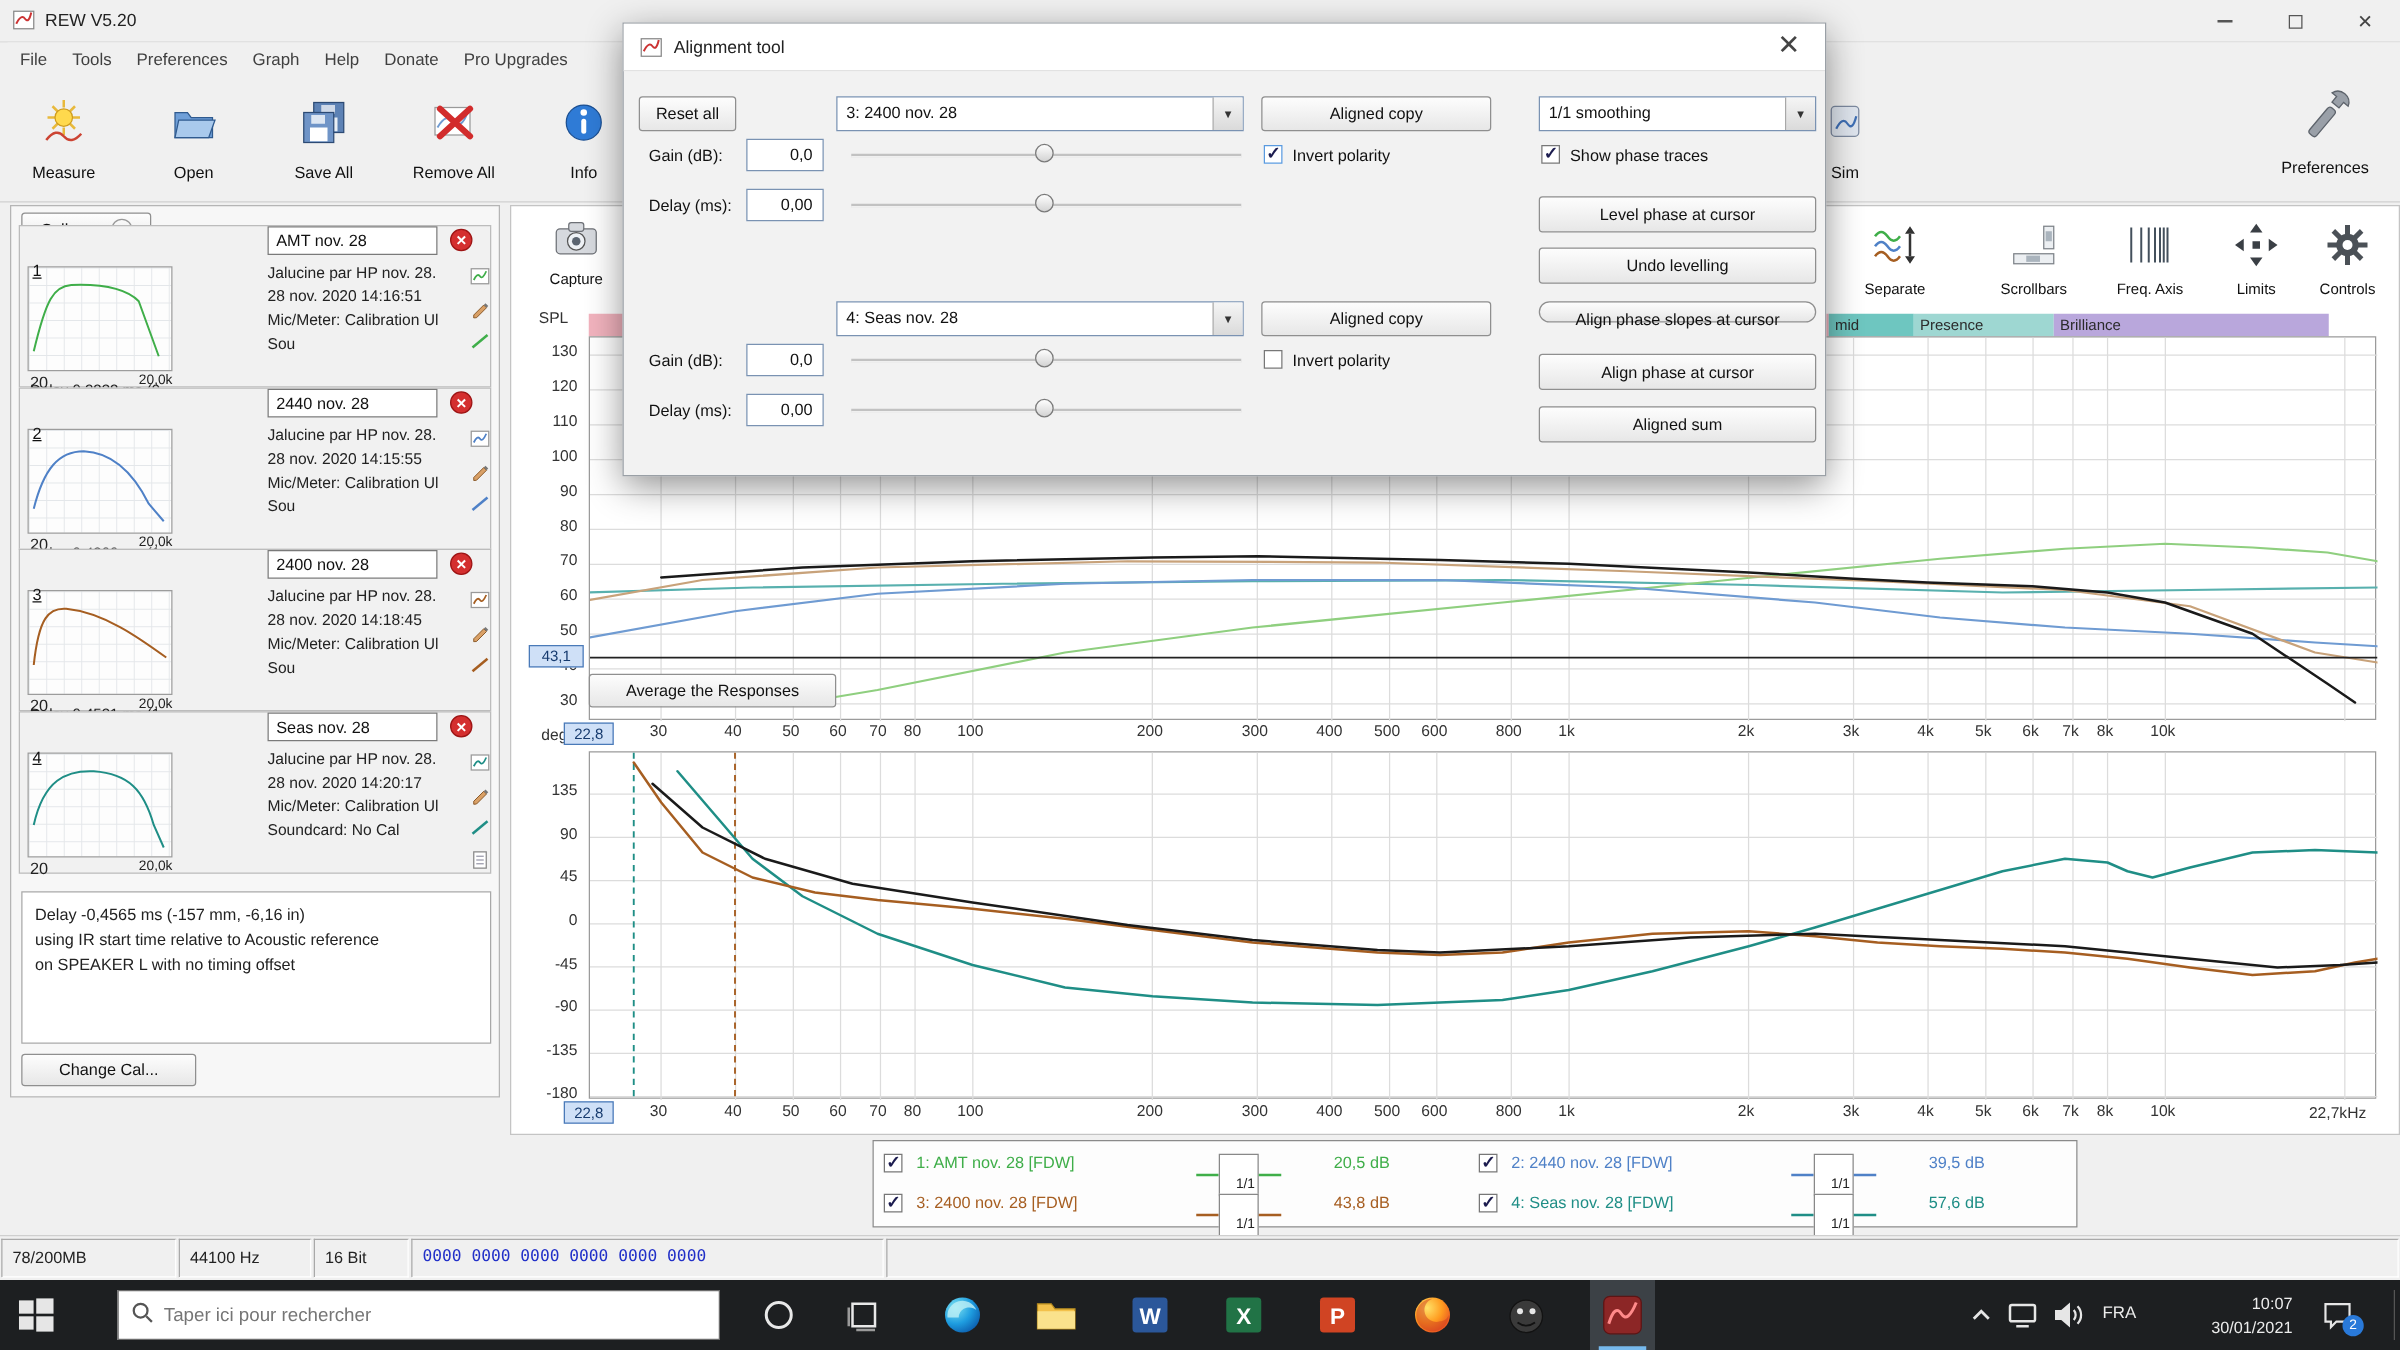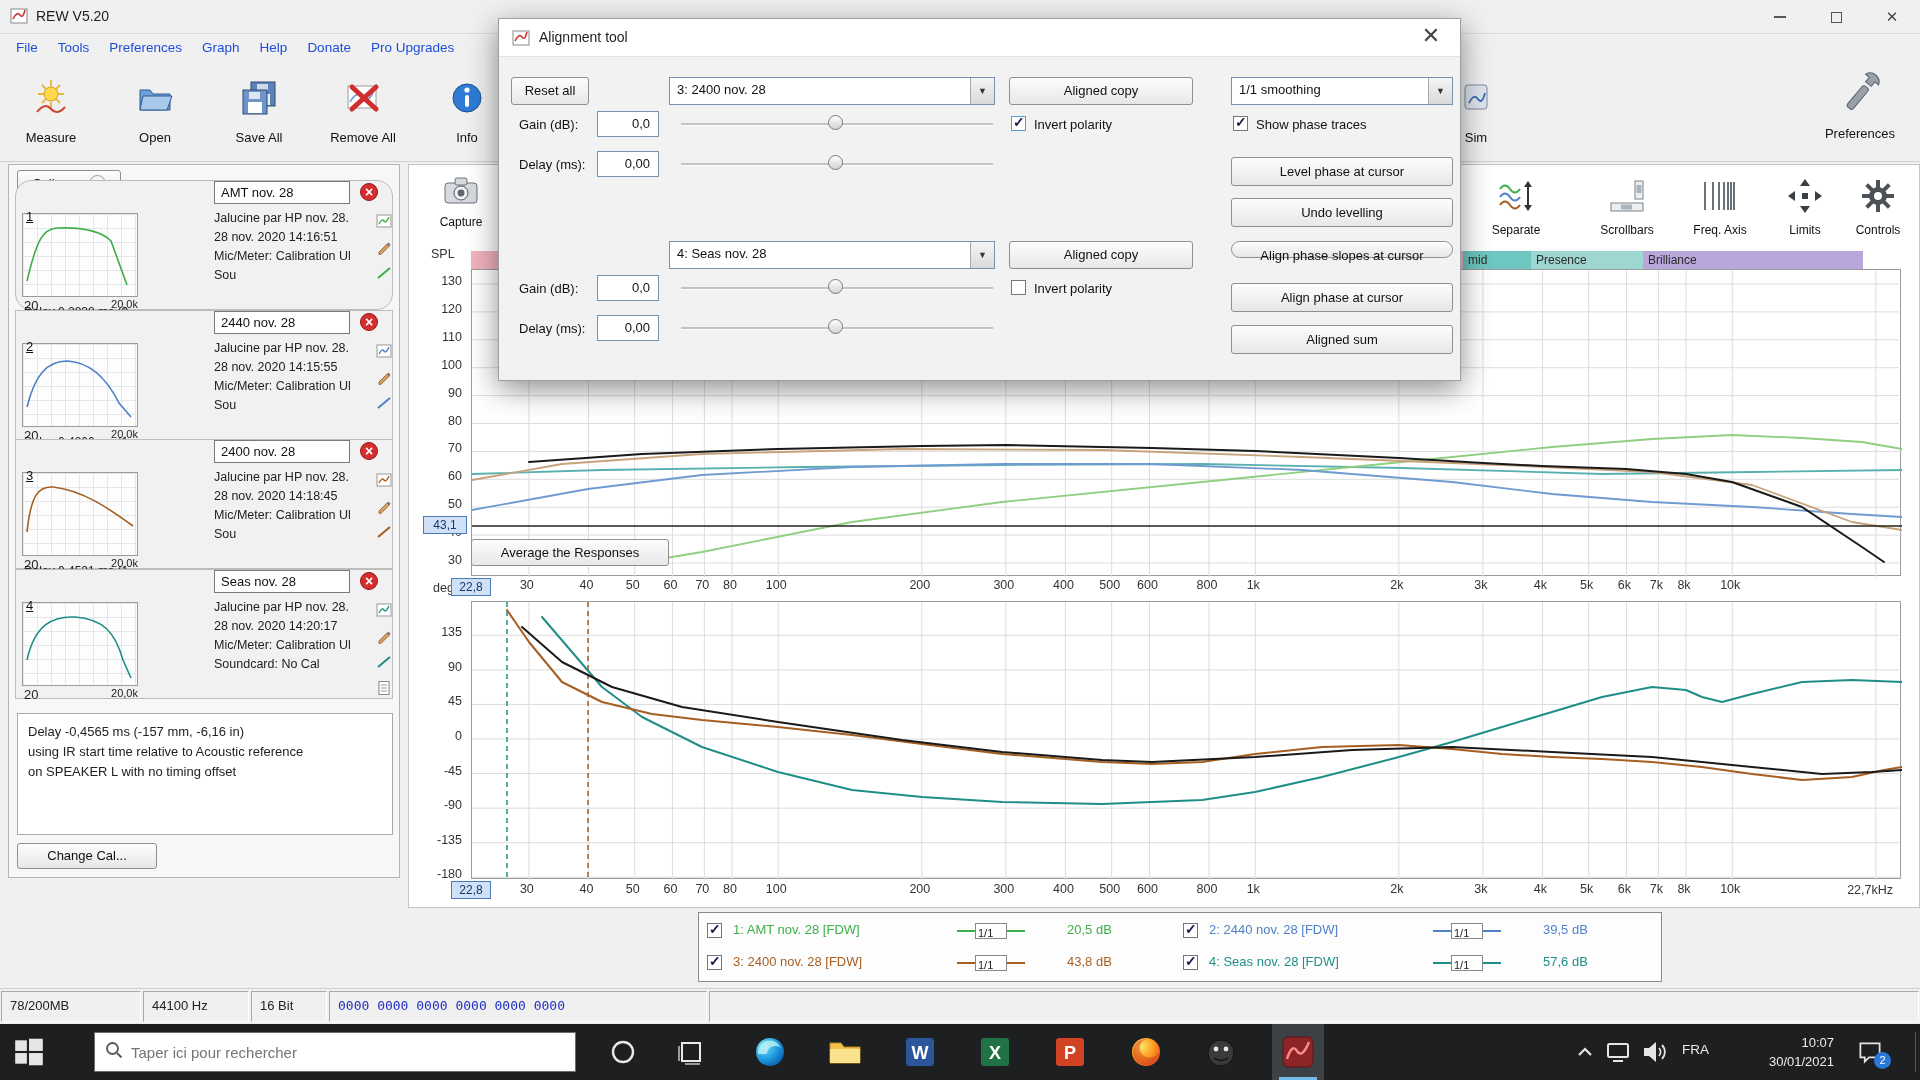--- a/index.html
+++ b/index.html
@@ -11,21 +11,21 @@
   #titlebar{position:absolute;left:0;top:0;width:1920px;height:34px;background:#f0f0f0;border-bottom:1px solid #dcdcdc;}
   #titlebar .ttl{position:absolute;left:36px;top:8px;font-size:14px;color:#222;}
   #app-icon{position:absolute;left:10px;top:7px;}
   #win-controls{position:absolute;right:0;top:0;height:34px;display:flex;}
   .winbtn{width:56px;height:34px;display:flex;align-items:center;justify-content:center;color:#444;font-size:15px;}
   .min-glyph{width:12px;border-bottom:2px solid #555;}
   .max-glyph{width:11px;height:11px;border:1.5px solid #555;}
 
   
   #menubar{position:absolute;left:6px;top:34px;width:1914px;height:26px;display:flex;align-items:center;background:#f0f0f0;}
-  .menu-item{padding:3px 10px;font-size:13.5px;color:#1d4ed8;}
+  .menu-item{padding:3px 10px;font-size:13.5px;color:#404040;}
   #toolbar{position:absolute;left:0;top:60px;width:1920px;height:102px;background:#f0f0f0;border-bottom:1px solid #cfcfcf;}
   #toolbar-left{position:absolute;left:10px;top:8px;display:flex;gap:22px;}
   .tb-item{display:flex;flex-direction:column;align-items:center;width:82px;padding-top:4px;}
   .tb-icon{height:52px;display:flex;align-items:center;justify-content:center;}
   .tb-label{font-size:13px;color:#111;margin-top:6px;}
   #sim-item{position:absolute;left:1446px;top:8px;width:60px;}
   #prefs-item{position:absolute;left:1812px;top:4px;width:96px;}
 
   
   #sidebar{position:absolute;left:8px;top:164px;width:392px;height:714px;background:#f7f7f7;border:1px solid #b5b5b5;}
@@ -87,21 +87,21 @@
   .valbox{position:absolute;background:#cfe0f7;border:1px solid #4a7ab8;color:#163a6e;
           font-size:12px;text-align:center;height:18px;line-height:16px;z-index:5;}
   #avg-btn{left:62px;top:374px;width:198px;height:27px;line-height:25px;z-index:6;}
 
   
   #legend{position:absolute;left:698px;top:912px;width:964px;height:70px;background:#fdfdfd;border:1px solid #8a8a8a;}
   .lname{position:absolute;font-size:13px;white-space:nowrap;}
   .lval{position:absolute;font-size:13px;white-space:nowrap;}
   .lbadge{position:absolute;display:flex;align-items:center;}
   .lline{width:18px;height:0;}
-  .lbox{min-width:32px;height:16px;border:1px solid #888;background:#fff;font-size:11px;line-height:14px;text-align:left;padding:2px 2px;color:#222;}
+  .lbox{min-width:32px;height:16px;border:1px solid #888;background:#fff;font-size:11px;line-height:14px;text-align:right;padding:16px 2px;color:#222;}
 
   
   #statusbar{position:absolute;left:0;top:988px;width:1920px;height:36px;background:#f0f0f0;
              border-top:1px solid #cfcfcf;display:flex;}
   .seg{border:1px solid;border-color:#a9a9a9 #fff #fff #a9a9a9;margin:2px 1px;padding:6px 8px;
        font-size:13px;color:#222;white-space:nowrap;overflow:hidden;}
   .seg.zeros{color:#2230c8;font-family:"DejaVu Sans Mono",monospace;}
   .seg.fill{flex:1;}
 
   
@@ -248,21 +248,21 @@
     <div class="btn" id="collapse-btn">
       <span>Collapse</span>
       <span style="font-size:14px;border:1px solid #999;border-radius:50%;width:17px;height:17px;line-height:14px;">«</span>
     </div>
     <div id="delay-box">
       <div>Delay -0,4565 ms (-157 mm, -6,16 in)</div>
       <div>using IR start time relative to Acoustic reference</div>
       <div>on SPEAKER L with no timing offset</div>
     </div>
     <div class="btn" id="change-cal">Change Cal...</div>
-  <div class="mcard" style="top:15px;border-radius:16px;">
+  <div class="mcard" style="top:15px;">
         <div class="mname">AMT nov. 28</div>
         <div class="mdel">×</div>
         <div class="mnum">1</div>
         <div class="mthumb"><svg width="114" height="82" viewBox="0 0 114 80">
             <path d="M4,66 C14,24 20,14 34,13 C60,12 78,16 88,26 L104,70" fill="none" stroke="#3fae49" stroke-width="1.6"></path>
           </svg></div>
         <span class="mxmin">20</span>
         <span class="mxmax">20,0k</span>
         <div class="minfo" style="top:30px;">Jalucine par HP nov. 28.</div>
         <div class="minfo" style="top:49px;">28 nov. 2020 14:16:51</div>

